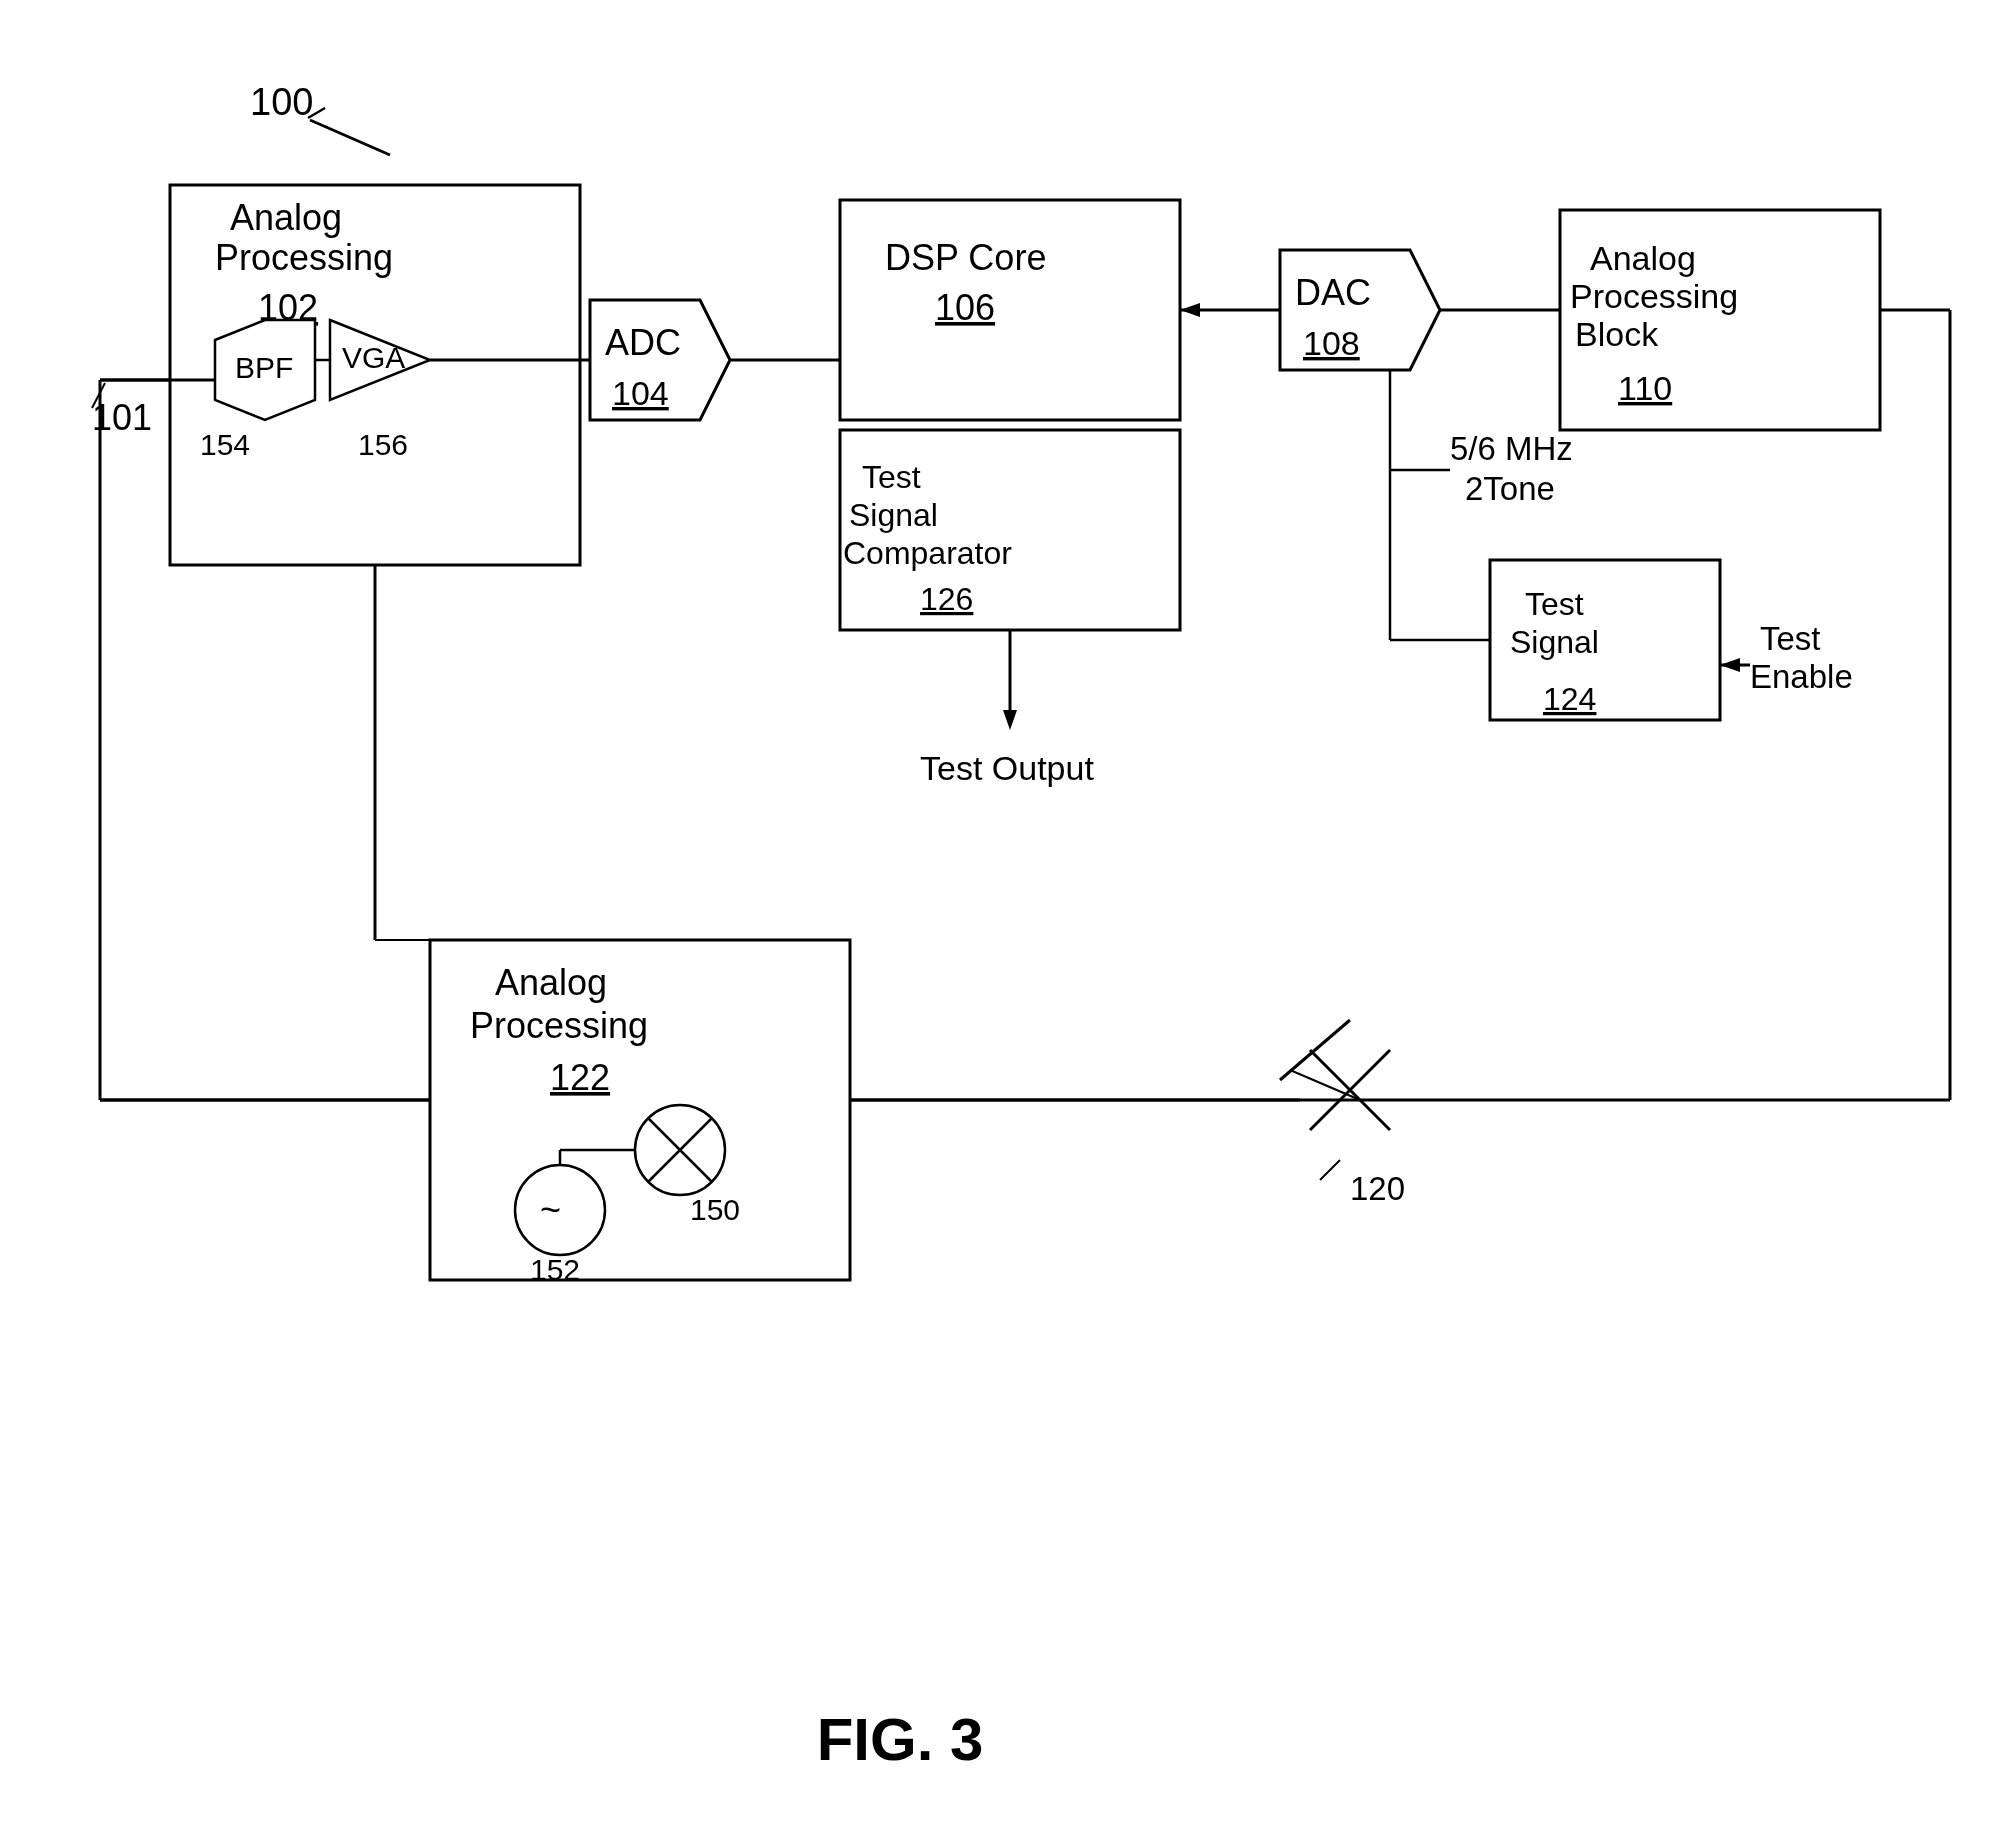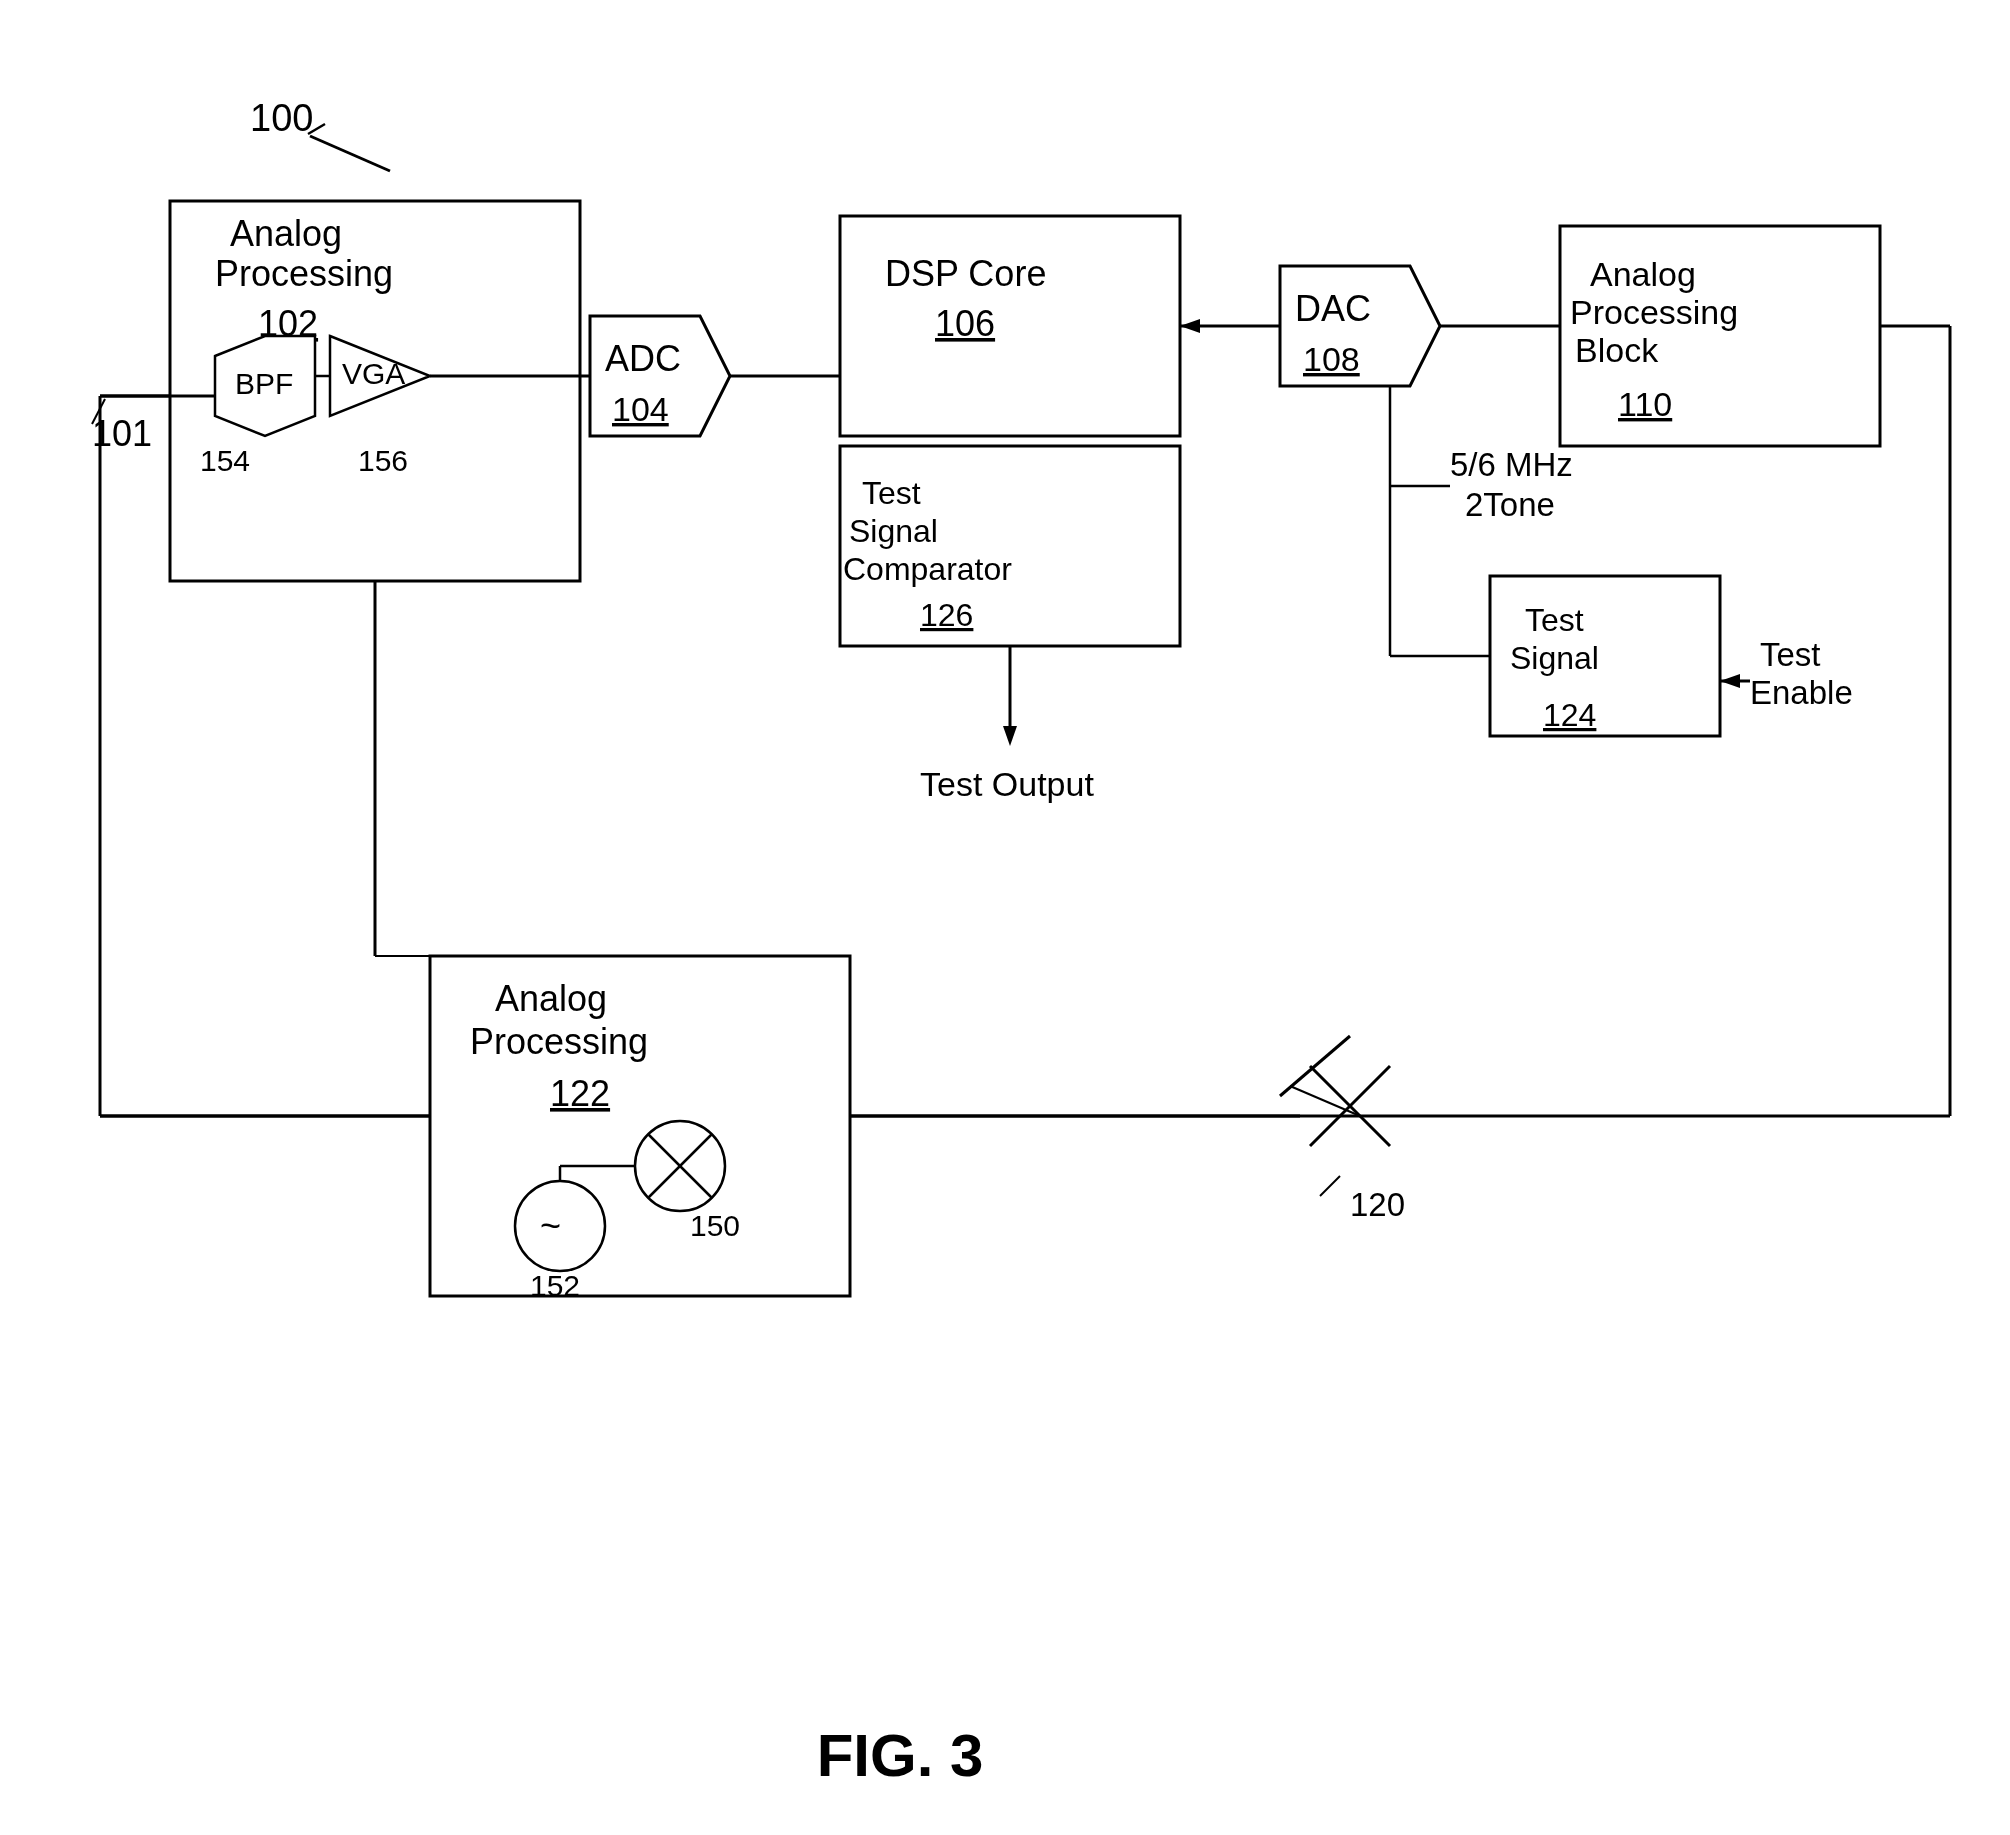--- a/index.html
+++ b/index.html
@@ -6,21 +6,21 @@
     body {
       background: #fff;
       font-family: Arial, sans-serif;
       width: 2010px;
       height: 1835px;
       position: relative;
       overflow: hidden;
     }
     .diagram-container {
       position: absolute;
-      top: 16px; left: 0;
+      top: 0; left: 0;
       width: 2010px;
       height: 1333px;
       padding-left: 46px;
     }
     svg {
       position: absolute;
       top: 0; left: 0;
       width: 2010px;
       height: 1835px;
     }

